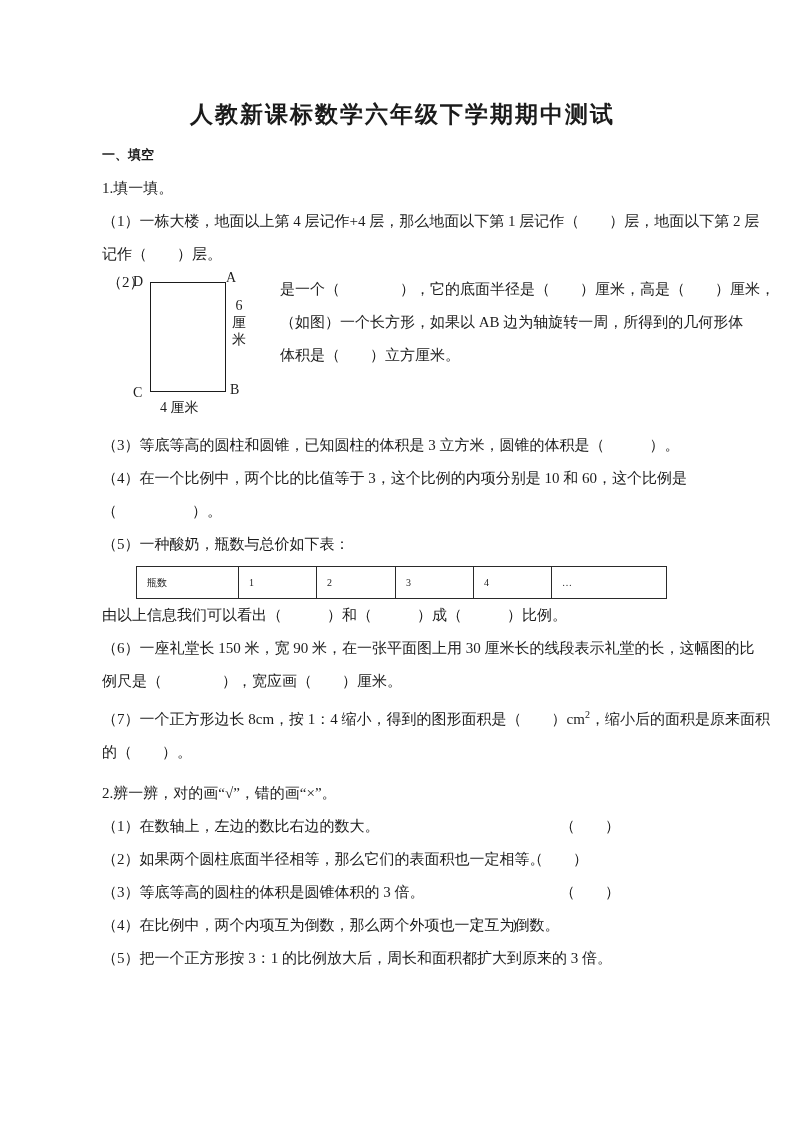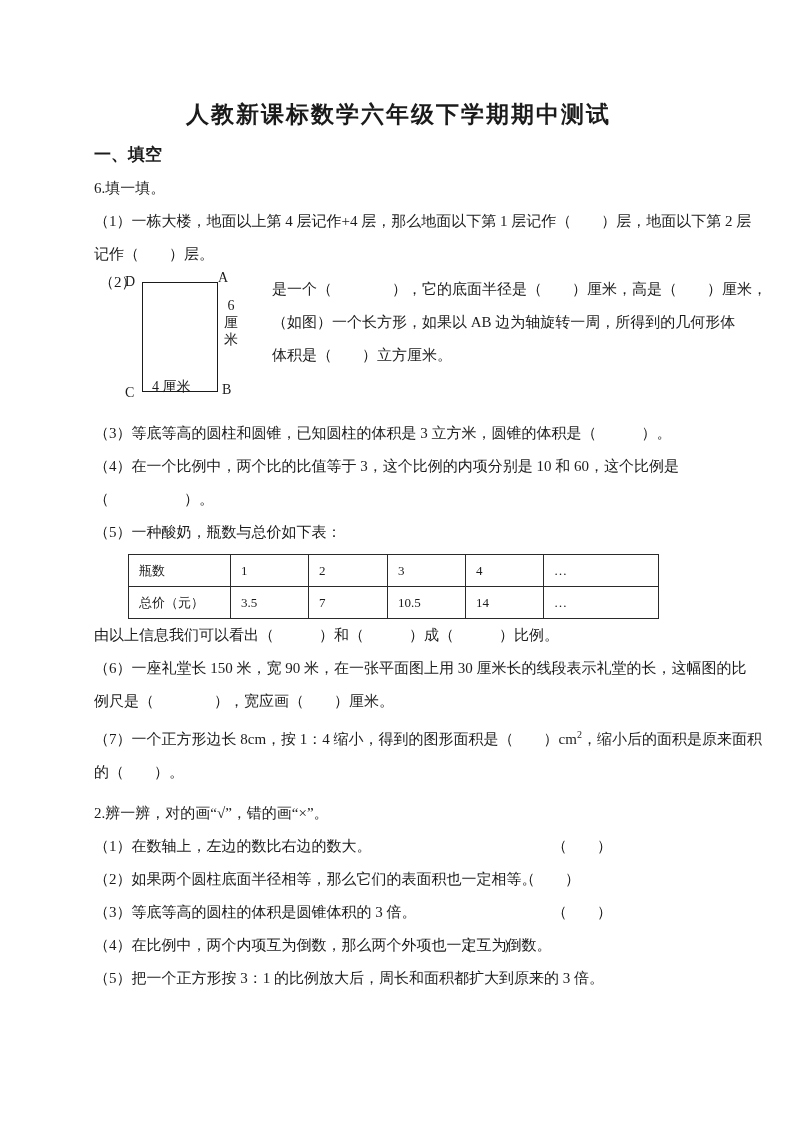--- a/index.html
+++ b/index.html
@@ -6,33 +6,34 @@
   html,body { background:#ffffff; }
   .page {
     position:relative;
     width:793px; height:992px;
     margin:0 auto;
     background:#ffffff;
     color:#1b1b1b;
     font-family:"Liberation Serif","DejaVu Serif",serif;
     font-size:15px;
     overflow:hidden;
+    padding-left:8px;
   }
   .content { padding:0 90px 0 94px; }
   .title {
     padding-top:100px;
     text-align:center;
     font-size:23px;
     font-weight:bold;
     line-height:30px;
     letter-spacing:2px;
   }
   .sec-heading {
     margin-top:14px;
-    font-size:17px;
+    font-size:13px;
     font-weight:bold;
     line-height:22px;
   }
   .line { line-height:33px; min-height:33px; white-space:nowrap; }
   .indent { }
   
   .fig-row { display:flex; height:146px; }
   .fig-box { position:relative; width:178px; flex:0 0 178px; }
   .fig-label { position:absolute; left:5px; top:2px; }
   .rect-shape {
@@ -40,29 +41,29 @@
     width:76px; height:110px;
     border:1.5px solid #1b1b1b;
   }
   .corner { position:absolute; font-size:14px; }
   .corner-d { left:31px; top:3px; }
   .corner-a { left:124px; top:-1px; }
   .corner-c { left:31px; top:114px; }
   .corner-b { left:128px; top:111px; }
   .side-vert { position:absolute; left:130px; top:26px; font-size:14px; line-height:17px; text-align:center; }
   .side-vert span { display:block; }
-  .bottom-label { position:absolute; left:58px; top:107px; font-size:14px; }
+  .bottom-label { position:absolute; left:58px; top:128px; font-size:14px; }
   .fig-text { flex:1; padding-top:2px; }
   
   table.price-table { border-collapse:collapse; margin-left:34px; margin-top:5px; }
   table.price-table td {
     border:1px solid #2a2a2a;
     height:32px;
     padding:0 4px 0 10px;
-    font-size:13px;
+    font-size:10px;
     vertical-align:middle;
     margin-top:12px;
   }
   
   .frac-line { display:flex; align-items:center; height:48px; white-space:nowrap; }
   .frac { display:inline-flex; flex-direction:column; text-align:center; line-height:16px; margin:0 2px; }
   .frac .num { border-bottom:1px solid #1b1b1b; padding:0 4px 1px 4px; }
   .frac .den { padding-top:1px; }
   
   .s2-item { position:relative; line-height:33px; min-height:33px; white-space:nowrap; }
@@ -73,21 +74,21 @@
 </head>
 <body>
 
 <div class="page">
   <div class="content">
 
     <h1 class="title">人教新课标数学六年级下学期期中测试</h1>
 
     <h2 class="sec-heading">一、填空</h2>
 
-    <div class="line" style="margin-top:6px;">6.填一填。</div>
+    <div class="line" style="margin-top:6px;">1.填一填。</div>
 
     <div class="line">（1）一栋大楼，地面以上第 4 层记作+4 层，那么地面以下第 1 层记作（　　）层，地面以下第 2 层</div>
     <div class="line">记作（　　）层。</div>
 
     <div class="fig-row">
       <div class="fig-box">
         <span class="fig-label">（2）</span>
         <span class="corner corner-d">D</span>
         <span class="corner corner-a">A</span>
         <div class="rect-shape"></div>
@@ -100,21 +101,21 @@
         <span class="corner corner-b">B</span>
         <span class="bottom-label">4 厘米</span>
       </div>
       <div class="fig-text">
         <div class="line">是一个（　　　　），它的底面半径是（　　）厘米，高是（　　）厘米，</div>
         <div class="line">（如图）一个长方形，如果以 AB 边为轴旋转一周，所得到的几何形体</div>
         <div class="line">体积是（　　）立方厘米。</div>
       </div>
     </div>
 
-    <div class="line" style="margin-top:0;">（3）等底等高的圆柱和圆锥，已知圆柱的体积是 3 立方米，圆锥的体积是（　　　）。</div>
+    <div class="line" style="margin-top:12px;">（3）等底等高的圆柱和圆锥，已知圆柱的体积是 3 立方米，圆锥的体积是（　　　）。</div>
 
     <div class="line">（4）在一个比例中，两个比的比值等于 3，这个比例的内项分别是 10 和 60，这个比例是</div>
     <div class="line">（　　　　　）。</div>
 
     <div class="line">（5）一种酸奶，瓶数与总价如下表：</div>
 
     <table class="price-table">
       <colgroup>
         <col style="width:102px">
           <col style="width:78px">
@@ -123,28 +124,20 @@
           <col style="width:78px">
           <col style="width:115px">
       </colgroup>
       <tbody>
         <tr>
           <td>瓶数</td>
           <td>1</td>
           <td>2</td>
           <td>3</td>
           <td>4</td>
-          <td>…</td>
-        </tr>
-        <tr>
-          <td>总价（元）</td>
-          <td>3.5</td>
-          <td>7</td>
-          <td>10.5</td>
-          <td>14</td>
           <td>…</td>
         </tr>
       </tbody>
     </table>
 
     <div class="line indent">由以上信息我们可以看出（　　　）和（　　　）成（　　　）比例。</div>
 
     <div class="line">（6）一座礼堂长 150 米，宽 90 米，在一张平面图上用 30 厘米长的线段表示礼堂的长，这幅图的比</div>
     <div class="line">例尺是（　　　　），宽应画（　　）厘米。</div>
 

